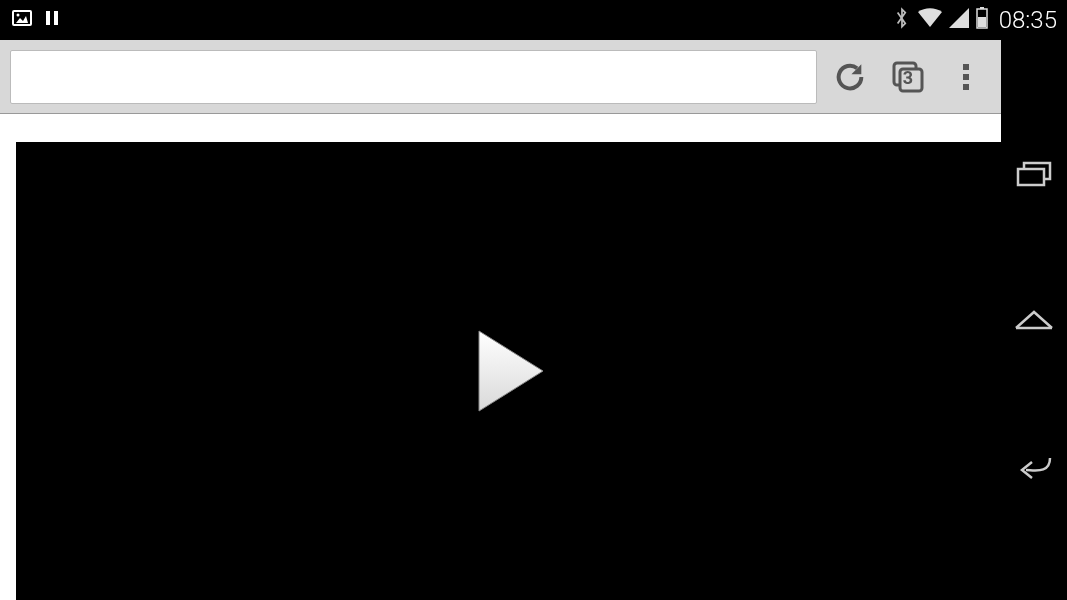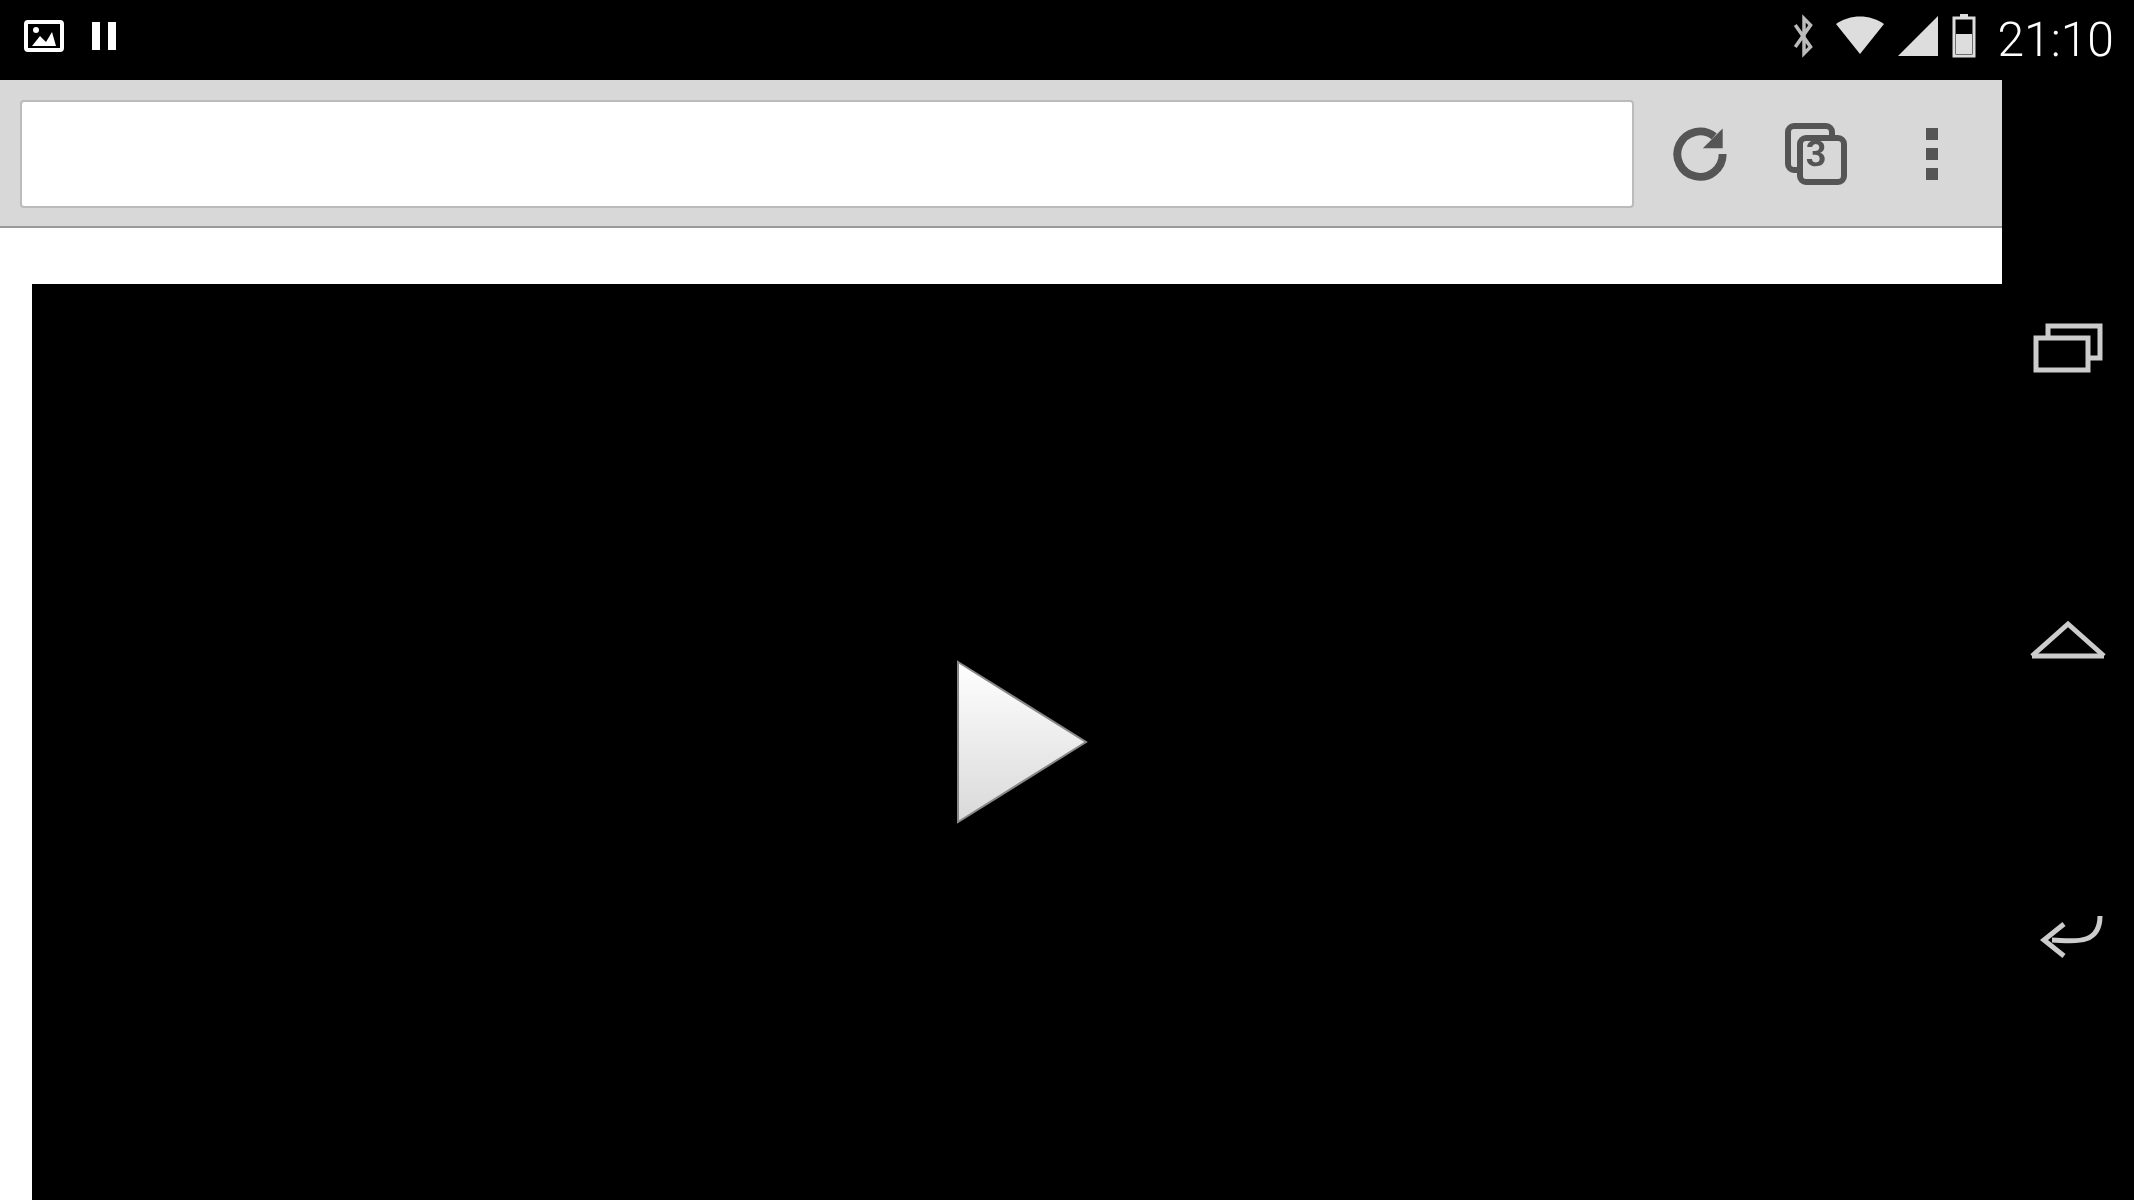--- a/index.html
+++ b/index.html
@@ -169,21 +169,21 @@
         <polygon points="0,20 20,20 20,0"></polygon>
       </svg>
     </span>
     <span>
       <svg width="14" height="22" viewBox="0 0 14 22">
         <rect x="5" y="0" width="4" height="2" fill="#ddd"></rect>
         <rect x="2" y="2" width="10" height="19" fill="none" stroke="#ddd" stroke-width="1.5"></rect>
         <rect x="3" y="10" width="8" height="10" fill="#ddd"></rect>
       </svg>
     </span>
-    <span class="clock">21:10</span>
+    <span class="clock">08:35</span>
   </div>
 </div>
 
 <div class="screen-body">
 
   <div class="browser-area">
 
     <div class="browser-toolbar">
       <div class="url-bar" placeholder=""></div>
       <div class="toolbar-btn">

